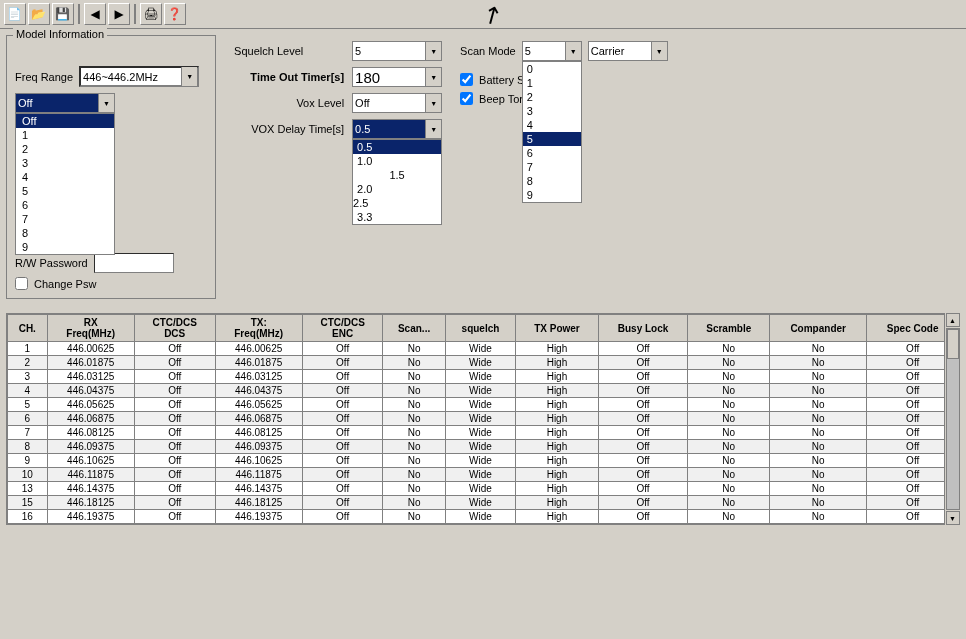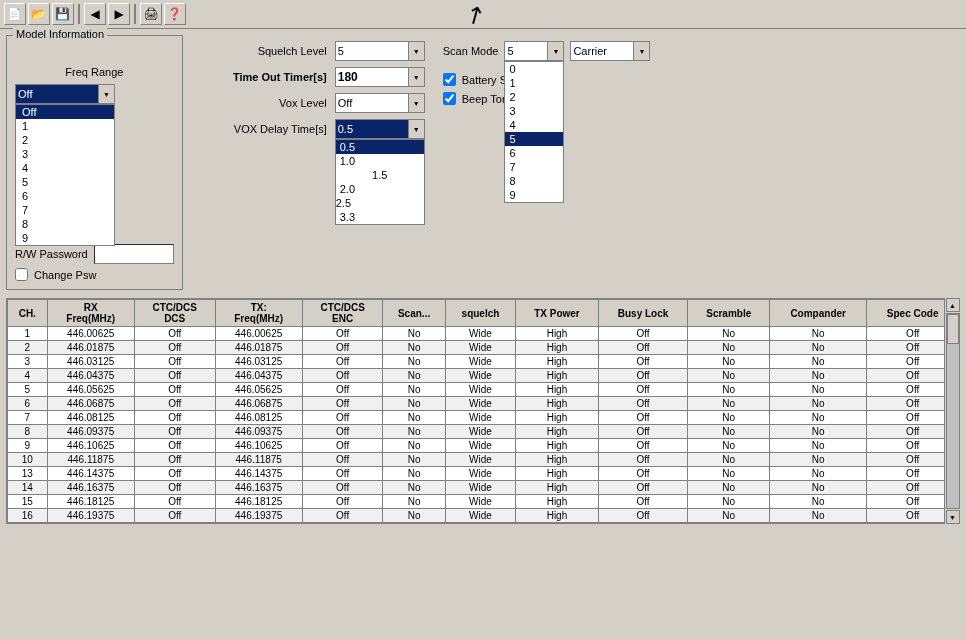--- a/index.html
+++ b/index.html
@@ -23,21 +23,21 @@
     thead tr { background: #d4d0c8; }
     th { border: 1px solid #808080; padding: 2px 4px; text-align: center; font-size: 10px; font-weight: bold; white-space: nowrap; position: sticky; top: 0; background: #d4d0c8; }
     td { border: 1px solid #808080; padding: 1px 4px; text-align: center; font-size: 10px; white-space: nowrap; }
     tr:nth-child(even) { background: #f0f0f0; }
     tr:nth-child(odd) { background: #fff; }
     
     input[type="checkbox"] { width: 13px; height: 13px; }
     
     .windowed { background: #d4d0c8; width: 966px; height: 639px; overflow: hidden; position: relative; }
     
-    .model-panel { border: 1px solid #808080; position: relative; padding: 16px 8px 8px 8px; margin-right: 26px; }
+    .model-panel { border: 1px solid #808080; position: relative; padding: 16px 16px 8px 8px; margin-right: 10px; }
     .model-panel-legend { position: absolute; top: -8px; left: 6px; background: #d4d0c8; padding: 0 3px; font-size: 11px; }
   </style>
 </head>
 <body>
 
 <div class="windowed">
 
 
   <div class="toolbar">
     <div class="toolbar-btn" title="New">📄</div>
@@ -51,22 +51,26 @@
     <div class="toolbar-btn" title="Help">❓</div>
   </div>
 
   <div class="main-content">
 
     <div style="display:flex; gap:8px; align-items:flex-start; position:relative;">
 
       <div class="model-panel">
         <span class="model-panel-legend">Model Information</span>
 
-        <div class="freq-row" style="display:flex; align-items:center; gap:6px; margin-bottom:6px;flex-direction:column;">
+        <div class="freq-row" style="display:flex; align-items:center; gap:6px; margin-bottom:6px;">
           <span>Freq Range</span>
+          <div style="position:relative; display:inline-flex; align-items:center; border:2px inset #808080; background:#fff; width:120px; height:21px;">
+            <span style="flex:1; padding:0 2px; font-size:11px;">446~446.2MHz</span>
+            <div style="width:16px; height:19px; background:#d4d0c8; border-left:1px solid #808080; display:flex; align-items:center; justify-content:center; cursor:pointer; font-size:7px;">▼</div>
+          </div>
         </div>
 
         <div style="position:relative; margin-bottom:6px;">
           <div style="display:flex; align-items:center; border:1px solid #808080; background:#fff; width:100px; height:20px; cursor:pointer;">
             <span style="flex:1; padding:0 2px; font-size:11px; background:#0a246a; color:#fff; display:block; height:100%; line-height:18px;">Off</span>
             <div style="width:16px; height:18px; background:#d4d0c8; border-left:1px solid #808080; display:flex; align-items:center; justify-content:center; font-size:7px;">▼</div>
           </div>
 
           <div style="position:absolute; top:20px; left:0; background:#fff; border:1px solid #808080; z-index:300; width:100px;">
             <div class="off-list-item selected">Off</div>
@@ -89,35 +93,35 @@
 
         <div style="display:flex; align-items:center; gap:6px;">
           <input type="checkbox" style="">
           <span>Change Psw</span>
         </div>
       </div>
 
       <div style="display:flex; flex-direction:column; gap:6px; margin-top:6px;">
 
         <div style="display:flex; align-items:center; gap:8px;">
-          <span style="width:110px; text-align:right;">Squelch Level</span>
+          <span style="width:110px; ">Squelch Level</span>
           <div style="position:relative; display:inline-block;">
             <div style="display:flex; align-items:center; border:1px solid #808080; background:#fff; width:90px; height:20px;">
               <span style="flex:1; padding:0 2px; font-size:11px;">5</span>
               <div style="width:16px; height:18px; background:#d4d0c8; border-left:1px solid #808080; display:flex; align-items:center; justify-content:center; cursor:pointer; font-size:7px;">▼</div>
             </div>
 
             <div style="position:absolute; top:-40px; right:-60px; font-size:24px; color:#000; pointer-events:none; transform:rotate(-30deg);">↗</div>
           </div>
         </div>
 
         <div style="display:flex; align-items:center; gap:8px;">
           <span style="width:110px; text-align:right;font-weight:bold;">Time Out Timer[s]</span>
           <div style="display:flex; align-items:center; border:1px solid #808080; background:#fff; width:90px; height:20px;">
-            <span style="flex:1; padding:0 2px; font-size:12px;font-weight:bold;">180</span>
+            <span style="flex:1; padding:0 2px; font-size:15px;">180</span>
             <div style="width:16px; height:18px; background:#d4d0c8; border-left:1px solid #808080; display:flex; align-items:center; justify-content:center; cursor:pointer; font-size:7px;">▼</div>
           </div>
         </div>
 
         <div style="display:flex; align-items:center; gap:8px;">
           <span style="width:110px; text-align:right;">Vox Level</span>
           <div style="display:flex; align-items:center; border:1px solid #808080; background:#fff; width:90px; height:20px;">
             <span style="flex:1; padding:0 2px; font-size:11px;">Off</span>
             <div style="width:16px; height:18px; background:#d4d0c8; border-left:1px solid #808080; display:flex; align-items:center; justify-content:center; cursor:pointer; font-size:7px;">▼</div>
           </div>
@@ -179,21 +183,21 @@
           <span>Battery Save</span>
         </div>
 
         <div style="display:flex; align-items:center; gap:6px;">
           <input type="checkbox" checked="" style="">
           <span>Beep Tone</span>
         </div>
       </div>
     </div>
 
-    <div style="position:relative; margin-top:4px;">
+    <div style="position:relative; margin-top:10px;">
       <div class="table-container">
         <table>
           <thead>
             <tr>
               <th>CH.</th>
               <th>RX<br>Freq(MHz)</th>
               <th>CTC/DCS<br>DCS</th>
               <th>TX:<br>Freq(MHz)</th>
               <th>CTC/DCS<br>ENC</th>
               <th>Scan...</th>
@@ -354,34 +358,20 @@
                 <td>Off</td>
                 <td>No</td>
                 <td>Wide</td>
                 <td>High</td>
                 <td>Off</td>
                 <td>No</td>
                 <td>No</td>
                 <td>Off</td>
               </tr>
               <tr>
-                <td>14</td>
-                <td>446.16375</td>
-                <td>Off</td>
-                <td>446.16375</td>
-                <td>Off</td>
-                <td>No</td>
-                <td>Wide</td>
-                <td>High</td>
-                <td>Off</td>
-                <td>No</td>
-                <td>No</td>
-                <td>Off</td>
-              </tr>
-              <tr>
                 <td>15</td>
                 <td>446.18125</td>
                 <td>Off</td>
                 <td>446.18125</td>
                 <td>Off</td>
                 <td>No</td>
                 <td>Wide</td>
                 <td>High</td>
                 <td>Off</td>
                 <td>No</td>

